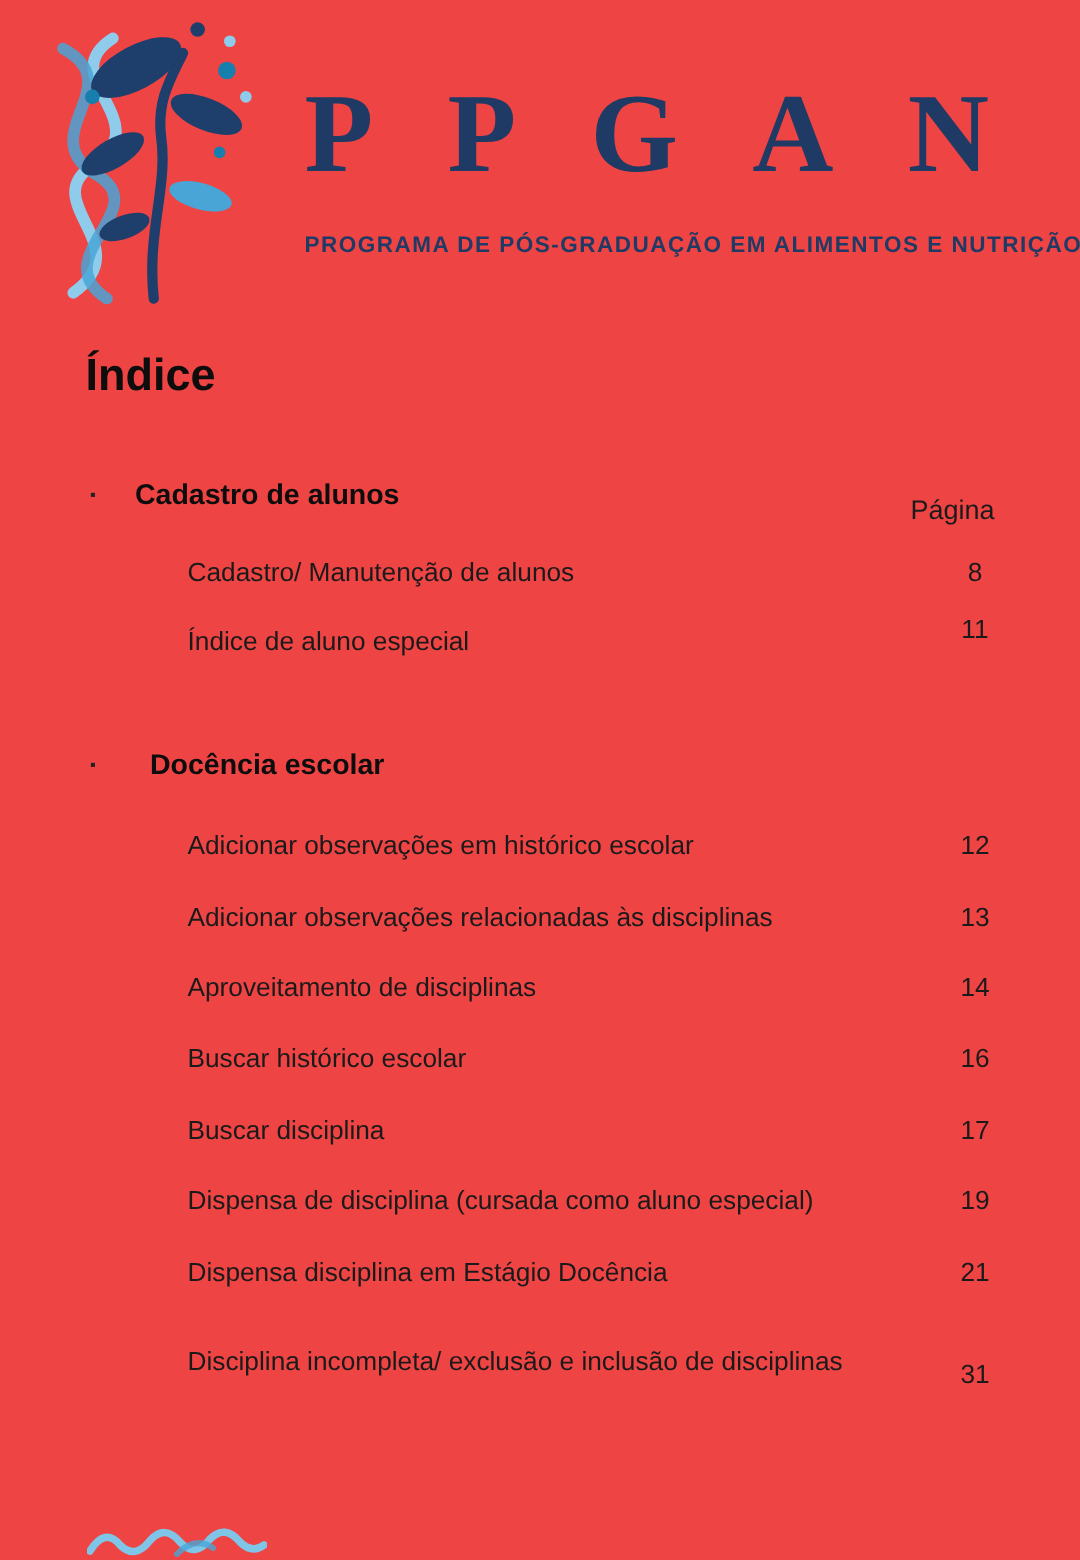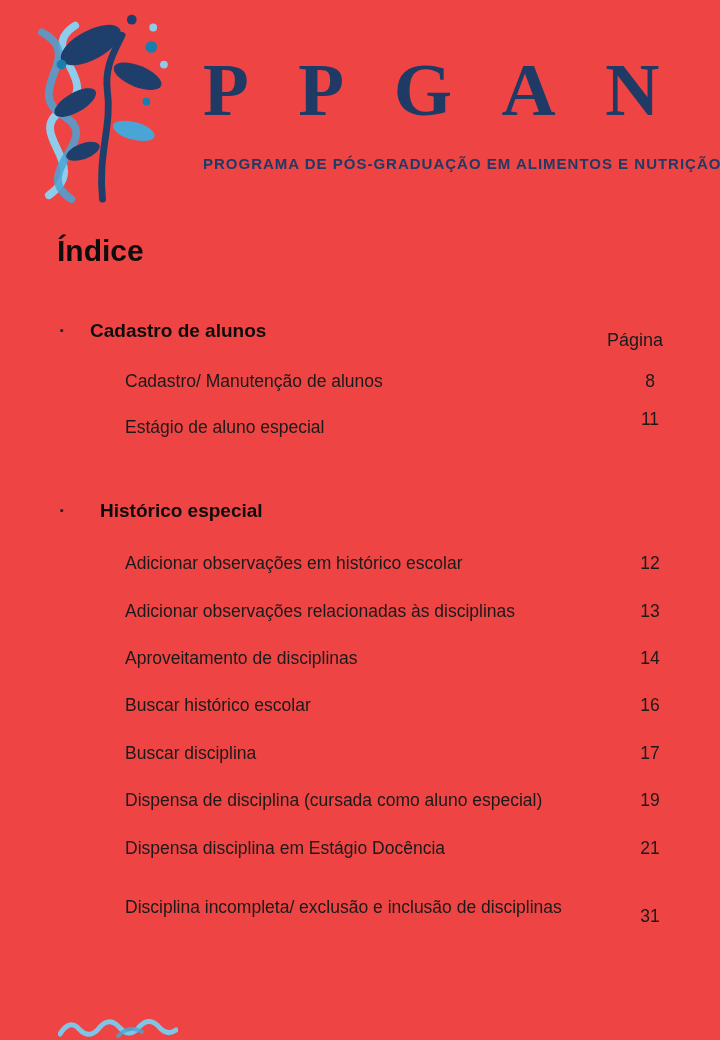--- a/index.html
+++ b/index.html
@@ -90,27 +90,27 @@
   <div class="sec" style="top:320px">
     <span class="bullet">▪</span>
     <span class="txt">Cadastro de alunos</span>
   </div>
 
   <div class="entry" style="top:371px">
     <span class="lbl">Cadastro/ Manutenção de alunos</span>
     <span class="pg">8</span>
   </div>
   <div class="entry" style="top:417px">
-    <span class="lbl">Estágio de aluno especial</span>
+    <span class="lbl">Índice de aluno especial</span>
     <span class="pg" style="top:-8px;position:absolute">11</span>
   </div>
 
   <div class="sec" style="top:500px">
     <span class="bullet">▪</span>
-    <span class="txt" style="left:100px">Histórico especial</span>
+    <span class="txt" style="left:100px">Docência escolar</span>
   </div>
 
   <div class="entry" style="top:553px">
     <span class="lbl">Adicionar observações em histórico escolar</span>
     <span class="pg">12</span>
   </div>
   <div class="entry" style="top:601px">
     <span class="lbl">Adicionar observações relacionadas às disciplinas</span>
     <span class="pg">13</span>
   </div>

